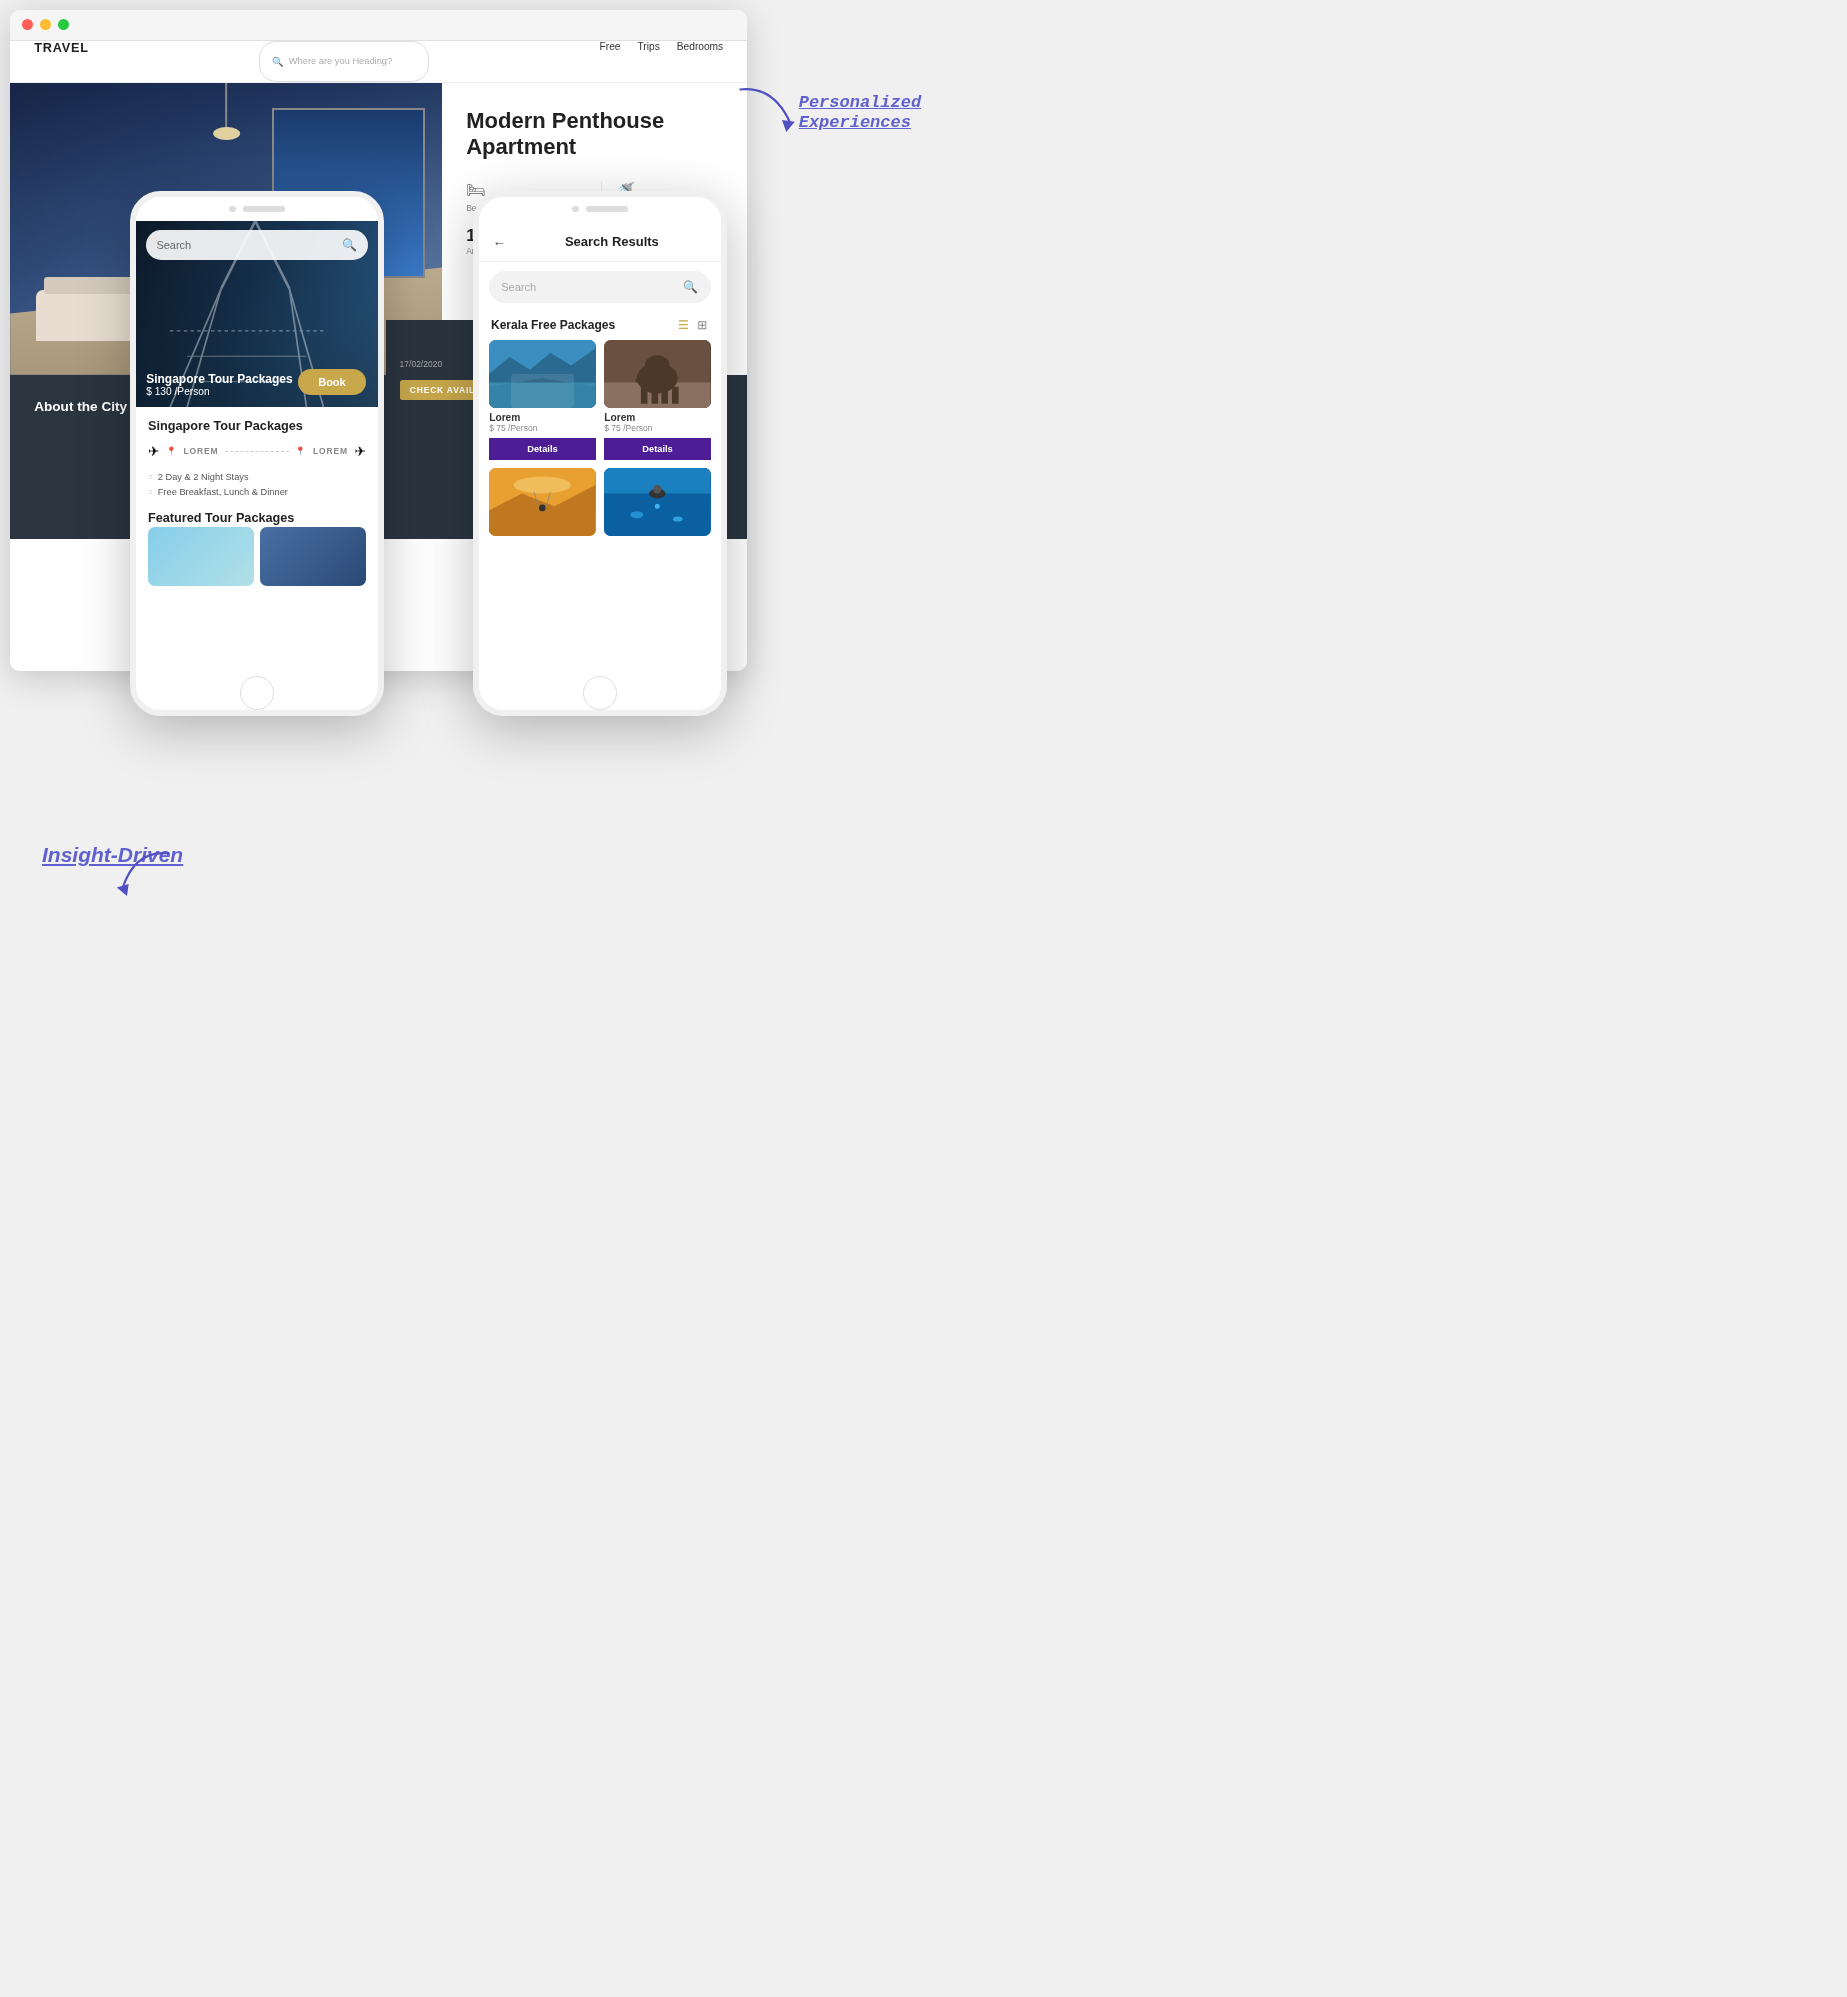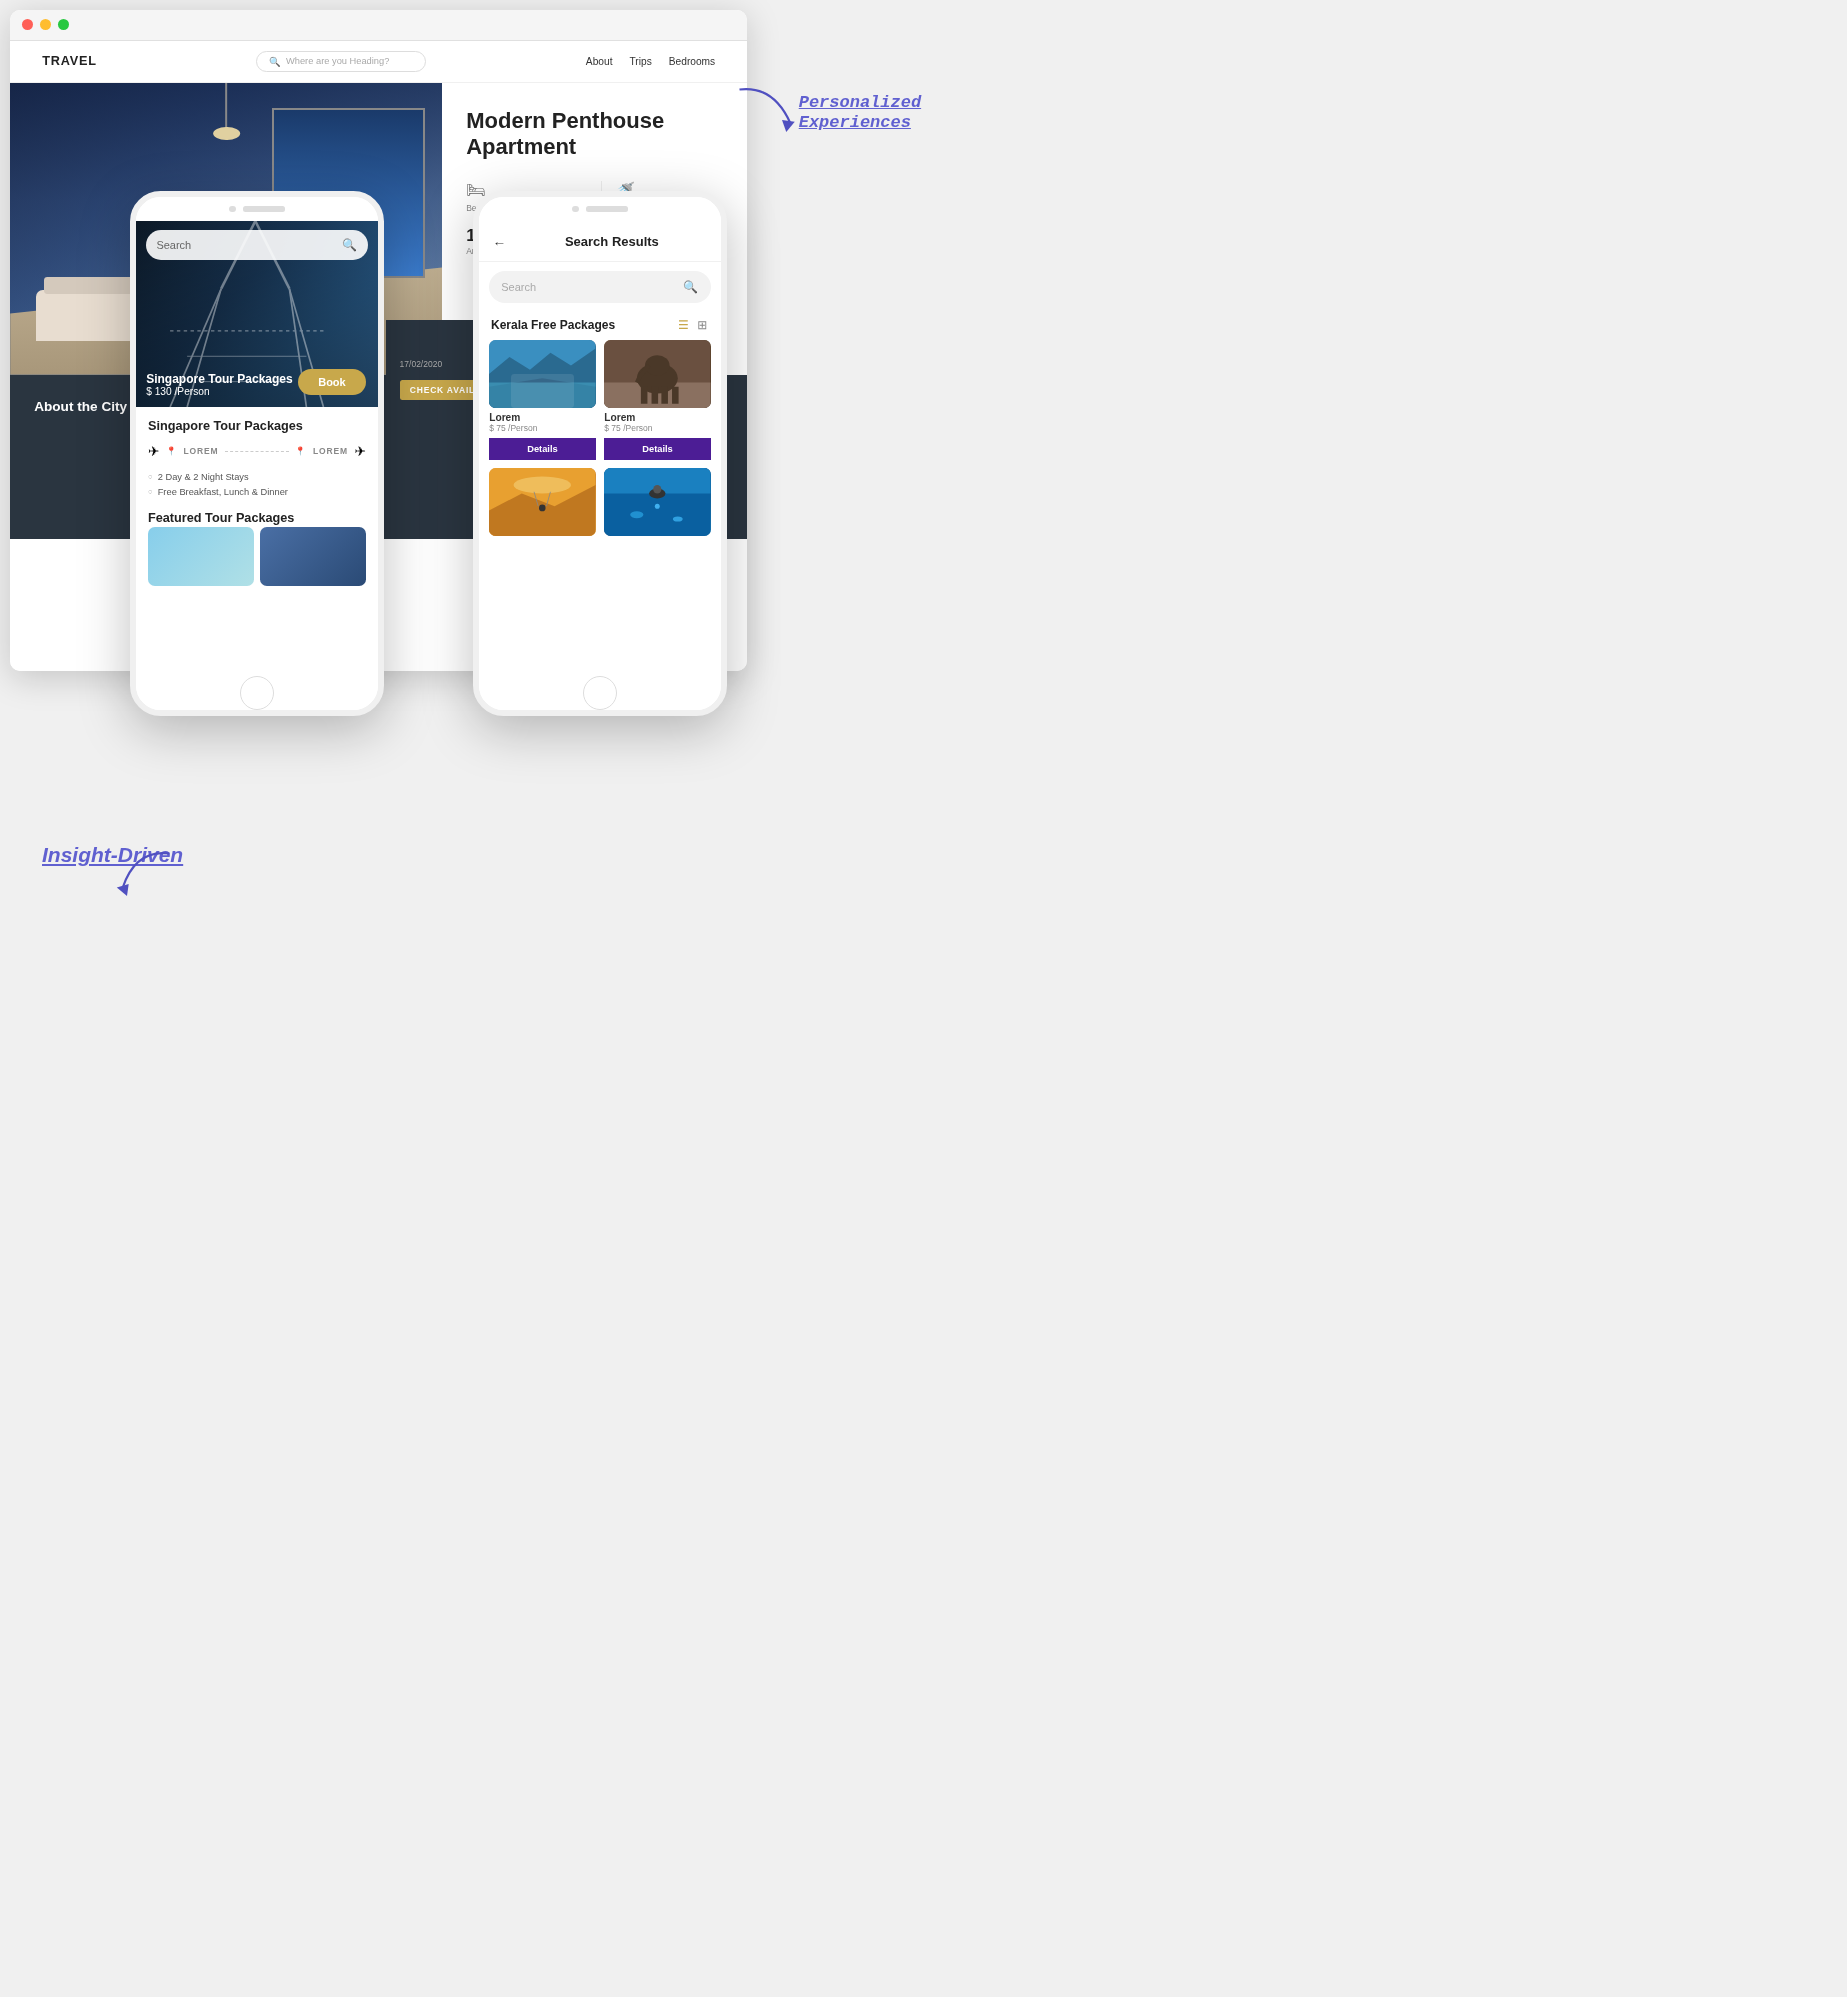--- a/index.html
+++ b/index.html
@@ -44,22 +44,21 @@
     .browser-content {
       width: 100%;
       height: calc(100% - 30.5px);
       background: #fff;
     }
 
     
     .travel-nav {
       height: 42px;
       display: flex;
-      align-items: center;
-      padding: 0 32px;
+      padding: 0 24px;
       border-bottom: 0.8px solid #f0f0f0;
     }
     .travel-logo {
       font-weight: 800;
       font-size: 12.7px;
       letter-spacing: 0.8px;
       color: #222;
       flex: 0 0 auto;
     }
     .travel-search-bar {
@@ -609,21 +608,21 @@
 
     <nav class="travel-nav">
       <div class="travel-logo">TRAVEL</div>
       <div class="travel-search-bar">
         <div class="travel-search-input">
           <span>🔍</span>
           <span>Where are you Heading?</span>
         </div>
       </div>
       <div class="travel-nav-links">
-        <span>About</span>
+        <span>Free</span>
         <span>Trips</span>
         <span>Bedrooms</span>
       </div>
     </nav>
 
     <div class="travel-hero">
       <div class="hero-image">
         <div class="room-floor"></div>
         <div class="room-sofa"></div>
         <div class="room-window"></div>

